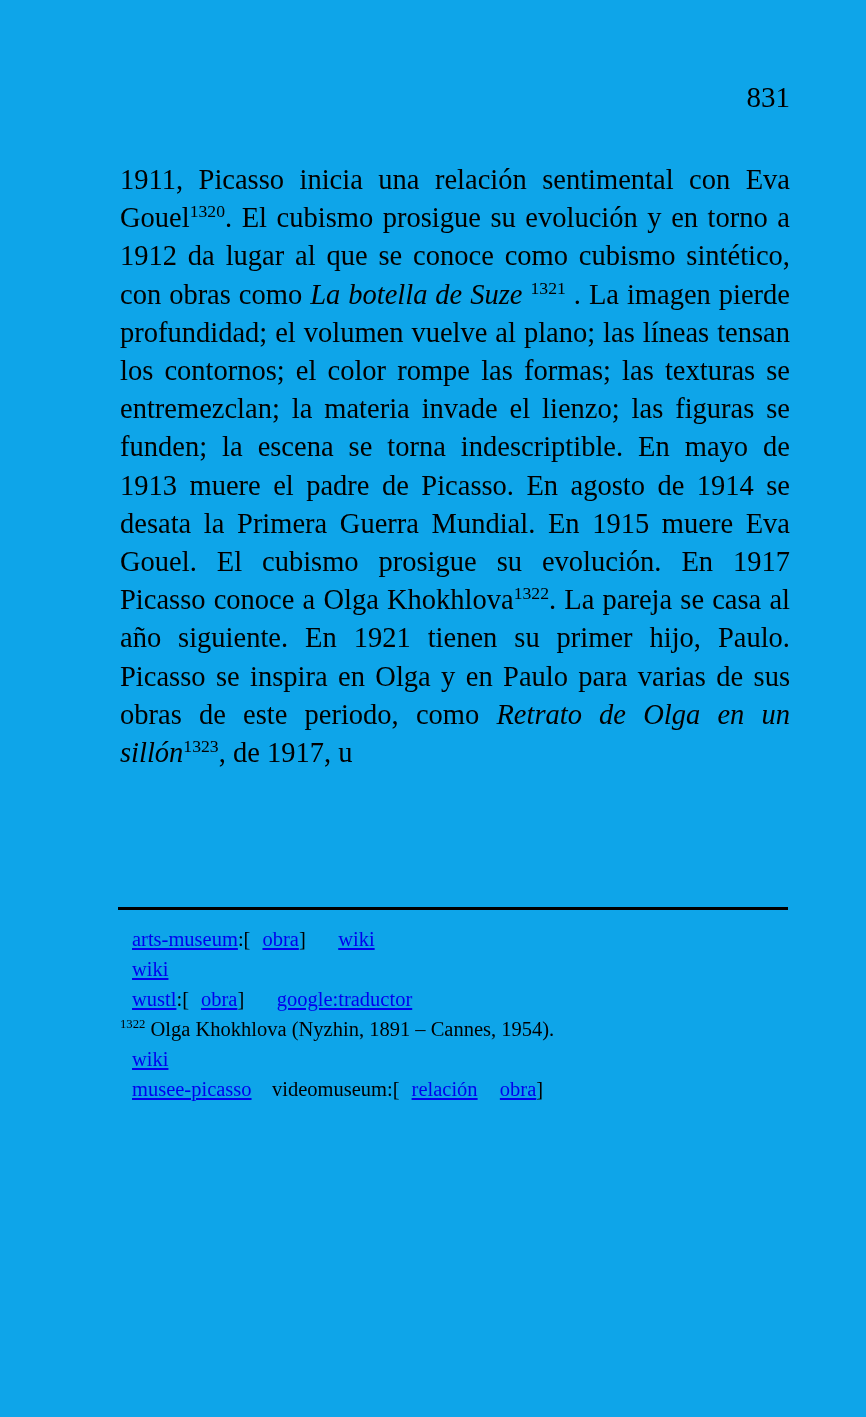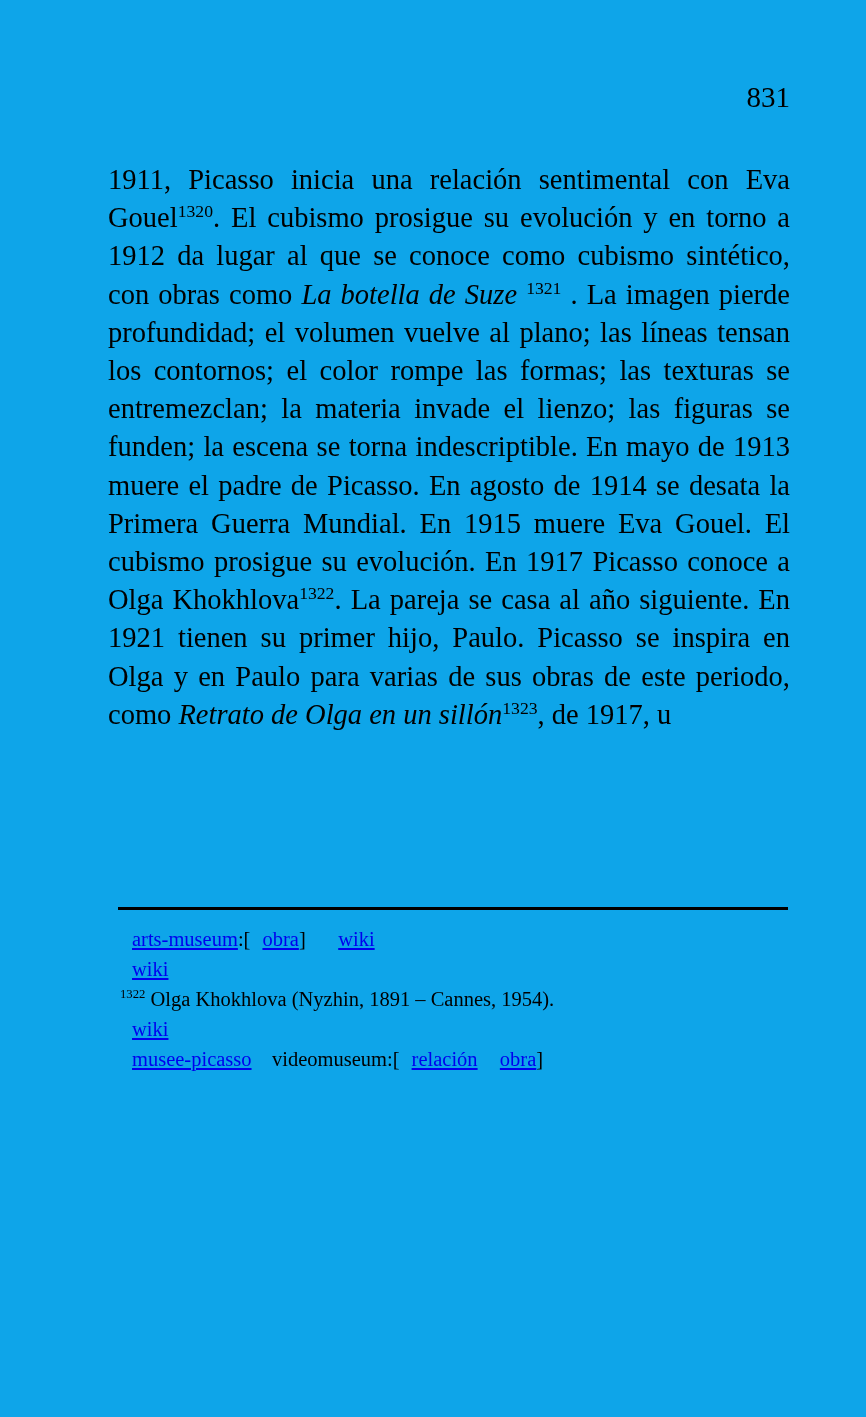--- a/index.html
+++ b/index.html
@@ -18,21 +18,21 @@
   }
   .page-number {
     position: absolute;
     top: 82px;
     right: 76px;
     font-size: 29px;
     line-height: 1.1;
   }
   .body-text {
     position: absolute;
-    left: 108px;
+    left: 120px;
     right: 76px;
     top: 161px;
     font-size: 28.5px;
     line-height: 38.2px;
     text-align: justify;
   }
   .separator {
     position: absolute;
     left: 118px;
     top: 907px;
@@ -69,18 +69,19 @@
 
   <div class="page-number">831</div>
 
   <div class="body-text"><span>1911, Picasso inicia una relación sentimental con Eva Gouel</span><sup>1320</sup><span>. El cubismo prosigue su evolución y en torno a 1912 da lugar al que se conoce como cubismo sintético, con obras como </span><i>La botella de Suze</i><span> </span><sup>1321</sup><span> . La imagen pierde profundidad; el volumen vuelve al plano; las líneas tensan los contornos; el color rompe las formas; las texturas se entremezclan; la materia invade el lienzo; las figuras se funden; la escena se torna indescriptible. En mayo de 1913 muere el padre de Picasso. En agosto de 1914 se desata la Primera Guerra Mundial. En 1915 muere Eva Gouel. El cubismo prosigue su evolución. En 1917 Picasso conoce a Olga Khokhlova</span><sup>1322</sup><span>. La pareja se casa al año siguiente. En 1921 tienen su primer hijo, Paulo. Picasso se inspira en Olga y en Paulo para varias de sus obras de este periodo, como </span><i>Retrato de Olga en un sillón</i><sup>1323</sup><span>, de 1917, u</span></div>
 
   <div class="separator"></div>
 
   <div class="footnotes">
     <div class="fn-line"><a class="lnk" href="#">arts-museum</a><span>:[</span><a class="lnk" href="#">obra</a><span>]&nbsp;&nbsp;&nbsp; </span><a class="lnk" href="#">wiki</a></div>
     <div class="fn-line"><a class="lnk" href="#">wiki</a></div>
+    <div class="fn-line"><a class="lnk" href="#">wustl</a><span>:[</span><a class="lnk" href="#">obra</a><span>]&nbsp;&nbsp;&nbsp; </span><a class="lnk" href="#">google:traductor</a></div>
     <div class="fn-line"><sup>1322</sup><span> Olga Khokhlova (Nyzhin, 1891 – Cannes, 1954).</span></div>
     <div class="fn-line"><a class="lnk" href="#">wiki</a></div>
     <div class="fn-line"><a class="lnk" href="#">musee-picasso</a><span>&nbsp;&nbsp;&nbsp; videomuseum:[</span><a class="lnk" href="#">relación</a><span>&nbsp; </span><a class="lnk" href="#">obra</a><span>]</span></div>
   </div>
 
 </div>
 
 </body></html>

